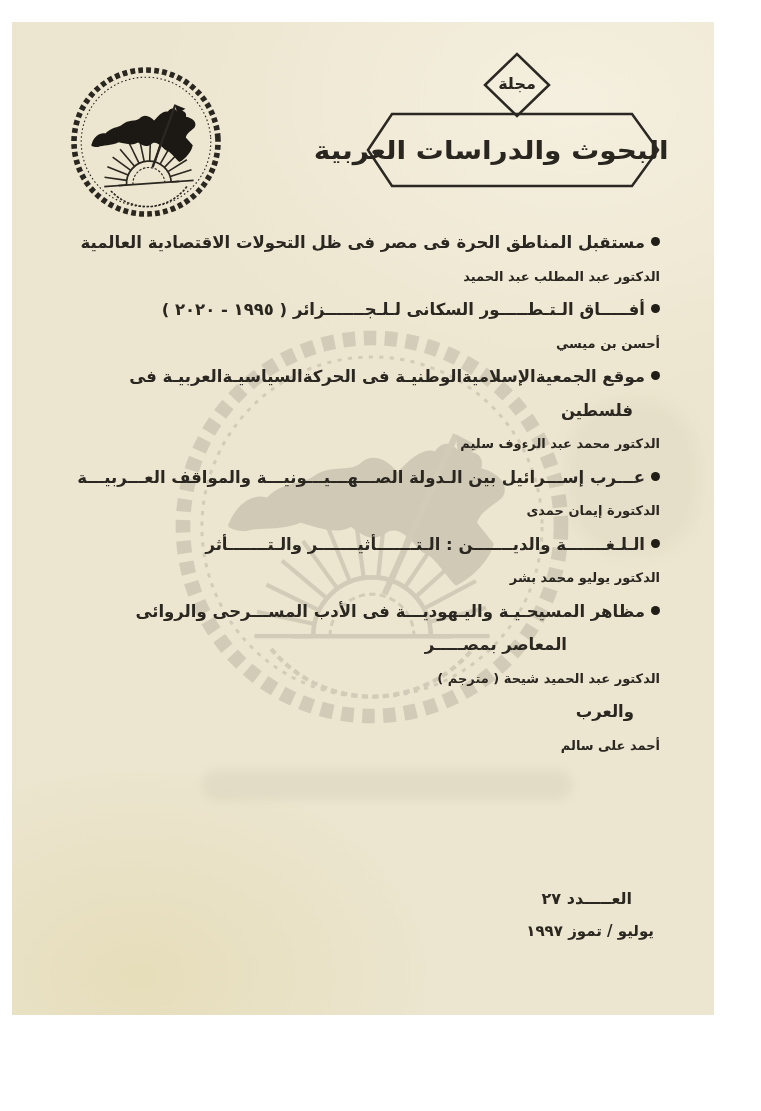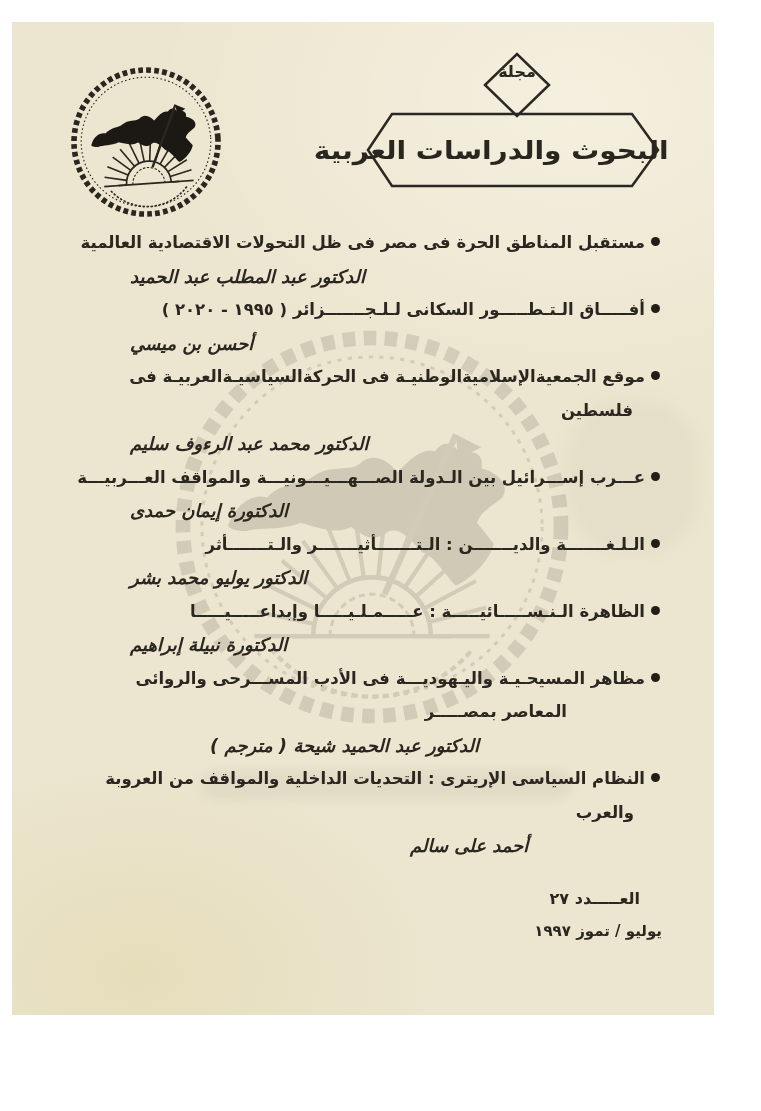--- a/index.html
+++ b/index.html
@@ -13,51 +13,51 @@
       radial-gradient(ellipse 420px 300px at 18% 96%, rgba(214,204,138,0.30), rgba(214,204,138,0) 70%),
       radial-gradient(ellipse 600px 420px at 80% 8%, rgba(255,253,242,0.45), rgba(255,253,242,0) 72%),
       #ece5cf;
     color:#29251f;
   }
   
   .logo-svg{position:absolute;left:54px;top:40px;width:160px;height:160px;transform:rotate(-4deg);}
   .watermark-svg{position:absolute;left:150px;top:295px;width:420px;height:420px;opacity:0.13;}
   .masthead-svg{position:absolute;left:354px;top:30px;width:294px;height:136px;}
   .badge-text{
-    position:absolute;left:473px;top:40px;width:64px;text-align:center;
+    position:absolute;left:473px;top:52px;width:64px;text-align:center;
     font-size:16px;font-weight:700;line-height:20px;direction:rtl;
   }
   .banner-text{
     position:absolute;left:364px;top:114px;width:276px;text-align:center;
     font-size:25px;font-weight:700;line-height:30px;direction:rtl;
     transform:scaleX(1.12);transform-origin:50% 50%;white-space:nowrap;
   }
   
   .toc{
     position:absolute;left:88px;top:204px;width:560px;direction:rtl;text-align:right;
   }
   .toc .t{
     font-size:16.5px;font-weight:700;line-height:33.5px;white-space:nowrap;color:#2a2620;
   }
   .toc .a{
-    font-size:18px;font-weight:700;line-height:33.5px;white-space:nowrap;color:#2a2620;
-    text-align:left;padding-left:30px;font-style:italic;
+    font-size:13px;font-weight:700;line-height:33.5px;white-space:nowrap;color:#2a2620;
+    text-align:right;padding-left:30px;
   }
   .toc .a.a7{padding-left:110px;padding-right:0;}
   .toc .a.a8{padding-left:310px;padding-right:0;}
   .toc .t.c3{margin-right:27px;}
   .toc .t.c7{margin-right:93px;}
   .toc .t.c8{margin-right:26px;}
   .bullet{
     display:inline-block;width:9px;height:9px;border-radius:50%;
     background:#211d17;margin-left:6px;vertical-align:2px;
   }
   
   .footer-right{
-    position:absolute;right:52px;top:866px;direction:rtl;text-align:right;
+    position:absolute;right:60px;top:866px;direction:rtl;text-align:right;
     font-weight:700;color:#2a2620;
   }
   .footer-right .f1{font-size:16px;line-height:22px;margin-right:22px;}
   .footer-right .f2{font-size:15px;line-height:22px;margin-top:10px;}
   .footer-left{
     position:absolute;left:79px;top:866px;width:212px;direction:rtl;text-align:right;
     font-weight:700;color:#2a2620;
   }
   .footer-left .f1{font-size:16px;line-height:22px;margin-left:4px;}
   .footer-left .f2{font-size:15px;line-height:22px;margin-top:8px;}
@@ -169,33 +169,28 @@
     <div class="item">
       <div class="t"><span class="bullet"></span><span>عـــرب إســـرائيل بين الـدولة الصـــهـــيـــونيـــة والمواقف العـــربيـــة</span></div>
       <div class="a">الدكتورة إيمان حمدى</div>
     </div>
 
     <div class="item">
       <div class="t"><span class="bullet"></span><span>الـلـغـــــــة والديـــــــن : الـتـــــــأثيـــــــر والـتـــــــأثر</span></div>
       <div class="a">الدكتور يوليو محمد بشر</div>
     </div>
 
-    <div class="item">
-      <div class="t"><span class="bullet"></span><span>الظاهرة الـنـســـــائيـــــة : عـــــمـلـيـــــا وإبداعـــــيـــــا</span></div>
-      <div class="a">الدكتورة نبيلة إبراهيم</div>
-    </div>
 
     <div class="item">
       <div class="t"><span class="bullet"></span><span>مظاهر المسيحـيـة واليـهوديـــة فى الأدب المســـرحى والروائى</span></div>
       <div class="t c7">المعاصر بمصـــــر</div>
       <div class="a a7">الدكتور عبد الحميد شيحة ( مترجم )</div>
     </div>
 
     <div class="item">
-      <div class="t"><span class="bullet"></span><span>النظام السياسى الإريترى : التحديات الداخلية والمواقف من العروبة</span></div>
       <div class="t c8">والعرب</div>
       <div class="a a8">أحمد على سالم</div>
     </div>
 
   </div>
 
   <div class="footer-right">
     <div class="f1">العـــــدد ٢٧</div>
     <div class="f2">يوليو / تموز ١٩٩٧</div>
   </div>

